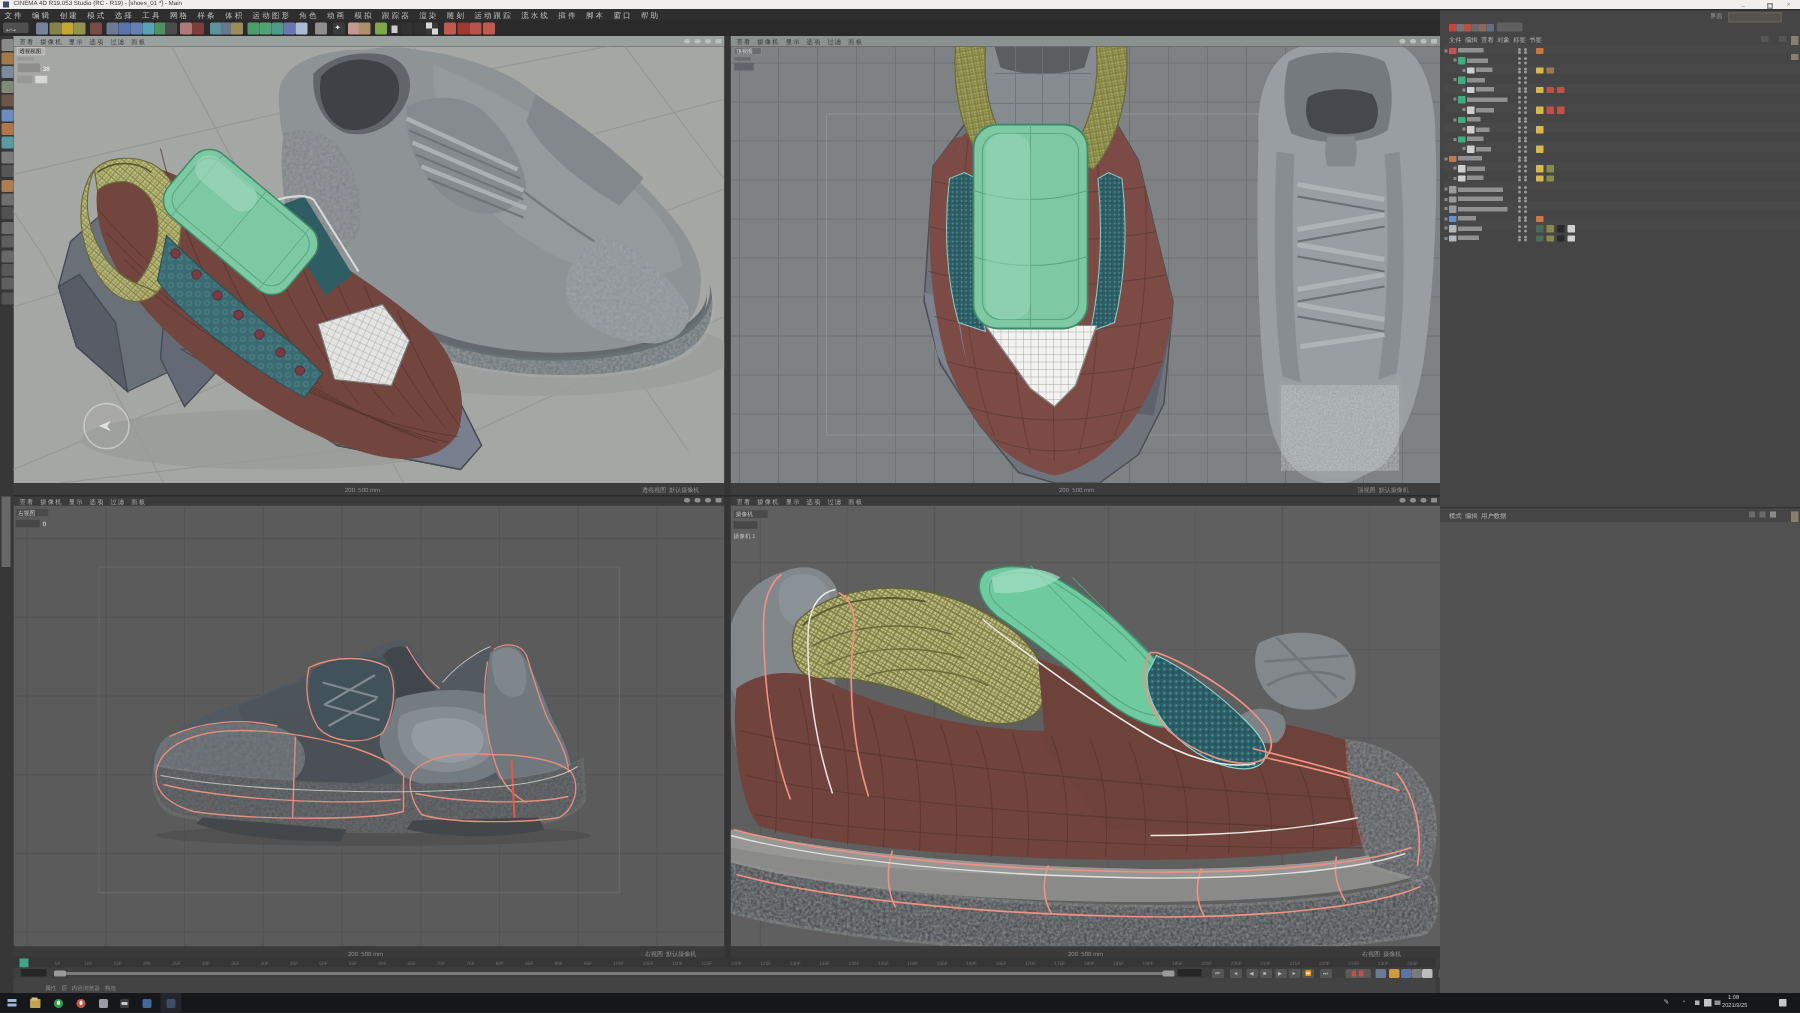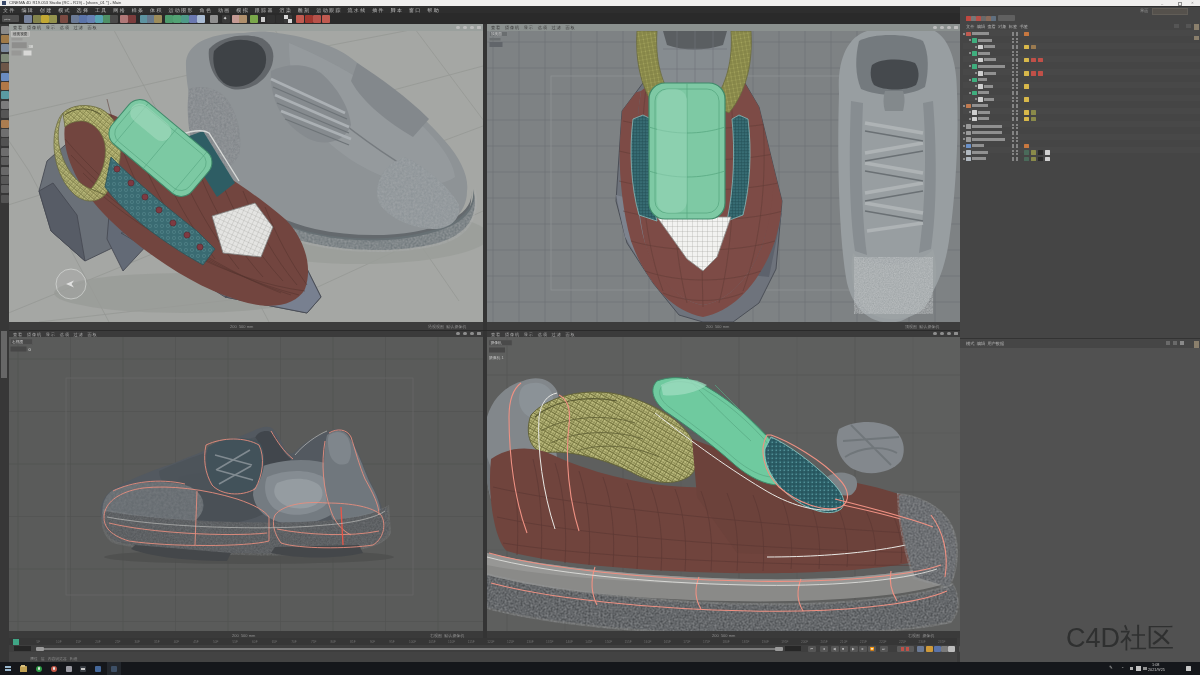--- a/index.html
+++ b/index.html
@@ -848,21 +848,20 @@
     </div>
 
 <div class="abs" style="left:960px;top:338px;width:240px;height:1px;background:#333"></div>
 <div class="abs" style="left:960px;top:339px;width:240px;height:9px;background:#464646"></div>
 <div class="t" style="left:966px;top:340.5px;font-size:4.2px;color:#b5b5b5">模式&nbsp; 编辑&nbsp; 用户数据</div>
 <div class="abs" style="left:1166px;top:341px;width:4px;height:4px;background:#6a6a6a"></div>
 <div class="abs" style="left:1173px;top:341px;width:4px;height:4px;background:#6a6a6a"></div>
 <div class="abs" style="left:1180px;top:341px;width:4px;height:4px;background:#8a8a8a"></div>
 <div class="abs" style="left:1194px;top:341px;width:5px;height:15px;background:#8a7f6c"></div>
 <div class="abs" style="left:960px;top:348px;width:240px;height:314px;background:#515151"></div>
-<div class="t" style="left:1066px;top:620px;font-size:27px;color:#2f3030;letter-spacing:0px">C4D社区</div>
 
 <div class="abs" style="left:0;top:662px;width:1200px;height:13px;background:#15171b"></div>
 <div id="taskicons">
       <div class="abs" style="left:5px;top:665.5px;width:2.6px;height:2.6px;background:#9ab8cf"></div>
       <div class="abs" style="left:8.2px;top:665.5px;width:2.6px;height:2.6px;background:#9ab8cf"></div>
       <div class="abs" style="left:5px;top:668.7px;width:2.6px;height:2.6px;background:#9ab8cf"></div>
       <div class="abs" style="left:8.2px;top:668.7px;width:2.6px;height:2.6px;background:#9ab8cf"></div>
       <div class="abs" style="left:20px;top:666px;width:7px;height:5.5px;background:#c2a254;border-radius:0.5px"></div>
       <div class="abs" style="left:21px;top:665px;width:3.5px;height:1.5px;background:#d8c080"></div>
       <div class="abs" style="left:36px;top:665.5px;width:6px;height:6px;background:#2f9e48;border-radius:50%"></div>

